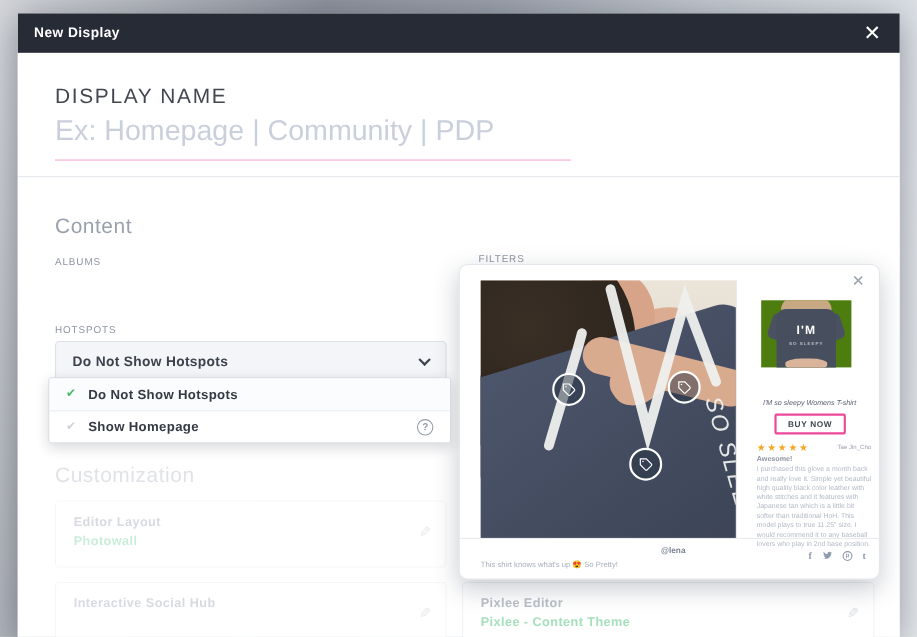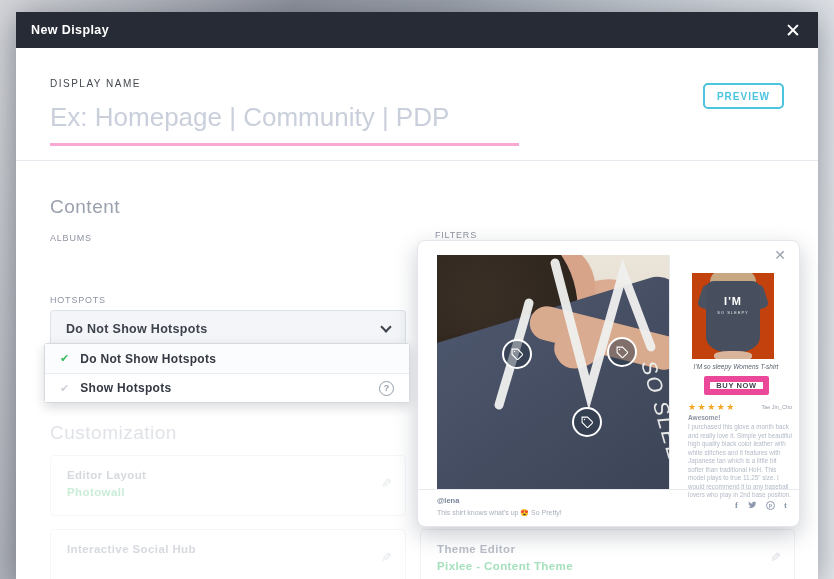--- a/index.html
+++ b/index.html
@@ -13,24 +13,24 @@
     position:absolute; left:16px; top:12px; width:802px; height:567px;
     background:#ffffff; box-shadow:0 6px 30px rgba(25,30,45,.4); overflow:hidden;
   }
   .modal-header {
     position:absolute; left:0; top:0; width:802px; height:36px; background:#272b36;
     display:flex; align-items:center; padding:0 15px;
   }
   .modal-title { color:#ffffff; font-size:12.5px; font-weight:bold; letter-spacing:.4px; }
   .modal-close { margin-left:auto; color:#ffffff; font-size:19px; font-weight:100; cursor:pointer; line-height:1; padding:0 2px; }
 
-  .dn-label { position:absolute; left:34px; top:66px; font-size:10px; letter-spacing:1.5px; color:#42474f; }
+  .dn-label { position:absolute; left:34px; top:66px; font-size:19px; letter-spacing:1.5px; color:#42474f; }
   .dn-input {
     position:absolute; left:34px; top:86px; width:469px; height:48px;
-    border:none; border-bottom:3px solid #f9a8d4; outline:none;
+    border:none; border-bottom:1px solid #f9a8d4; outline:none;
     font-family:"Liberation Sans",sans-serif; font-size:26px; color:#555a66; background:transparent; padding:0 0 6px 0;
   }
   .dn-input::placeholder { color:#c9cfdb; opacity:1; }
   .preview-btn {
     position:absolute; left:687px; top:71px; width:81px; height:26px;
     border:2px solid #4cc4dd; border-radius:5px; background:#fff; color:#4cc4dd;
     font-size:10px; font-weight:bold; letter-spacing:1px;
     display:flex; align-items:center; justify-content:center; cursor:pointer;
   }
   .section-divider { position:absolute; left:0; top:148px; width:802px; border-top:1px solid #e6e9ee; }
@@ -105,103 +105,102 @@
   .ph-svg { position:absolute; left:0; top:0; }
   .hotspot {
     position:absolute; width:30px; height:30px; border-radius:50%;
     border:2px solid #ffffff; background:rgba(40,52,70,.5);
     display:flex; align-items:center; justify-content:center; cursor:pointer;
   }
   .hs-1 { left:65px; top:84px; } .hs-2 { left:170px; top:82px; } .hs-3 { left:135px; top:152px; }
 
   .popup-panel { position:absolute; left:251px; top:14px; width:132px; height:234px; border-left:1px solid #e8eaee; }
   .popup-close { position:absolute; right:13px; top:6px; font-size:14px; color:#9aa2ae; cursor:pointer; z-index:6; }
-  .thumb { position:absolute; left:22px; top:18px; width:82px; height:86px; background:#c2410c; overflow:hidden; }
+  .thumb { position:absolute; left:22px; top:18px; width:82px; height:61px; background:#4d7c0f; overflow:hidden; }
   .pt { position:absolute; }
   .pt-hair { left:18px; top:-6px; width:46px; height:28px; background:#c7a882; border-radius:50%; }
   .pt-dress { left:14px; top:8px; width:54px; height:72px; background:#474e5d; border-radius:8px 8px 45% 45% / 8px 8px 22% 22%; }
   .pt-sleeve-l { left:8px; top:12px; width:14px; height:24px; background:#4a5262; transform:rotate(18deg); border-radius:5px; }
   .pt-sleeve-r { left:60px; top:12px; width:14px; height:24px; background:#4a5262; transform:rotate(-18deg); border-radius:5px; }
   .pt-legs { left:22px; bottom:-2px; width:38px; height:10px; background:#d9b49a; border-radius:40%; }
   .pt-t1 { left:0; top:22px; width:82px; text-align:center; color:#fff; font-size:11px; letter-spacing:1px; font-weight:bold; }
   .pt-t2 { left:0; top:37px; width:82px; text-align:center; color:#e8e9ec; font-size:4px; letter-spacing:1px; }
   .prod-name { position:absolute; left:0; top:108px; width:132px; text-align:center; font-size:6.5px; font-style:italic; color:#5a6170; }
   .buy-btn {
     position:absolute; left:34px; top:121px; width:65px; height:19px;
-    border:6px solid #ec4899; border-radius:2px; background:#fff; color:#3e4450;
+    border:2px solid #ec4899; border-radius:2px; background:#fff; color:#3e4450;
     font-size:7.5px; font-weight:bold; letter-spacing:.6px;
     display:flex; align-items:center; justify-content:center; cursor:pointer;
   }
   .stars-row { position:absolute; left:18px; top:147px; width:104px; display:flex; align-items:center; }
   .stars { color:#f5a623; font-size:9px; letter-spacing:1.5px; }
   .reviewer { margin-left:auto; font-size:5.5px; color:#9aa1ad; }
   .review-title { position:absolute; left:18px; top:159px; font-size:6.5px; color:#8d95a4; font-weight:bold; }
   .review-text { position:absolute; left:18px; top:168px; width:104px; font-size:6.3px; line-height:1.35; color:#b3bac6; }
 
   .popup-footer { position:absolute; left:0; top:248px; width:383px; height:38px; border-top:1px solid #e8eaee; padding:6px 14px 0 19px; }
-  .pf-user { font-size:7.5px; font-weight:bold; color:#7a8496; }
+  .pf-user { font-size:7.5px; font-weight:bold; color:#7a8496;text-align:center; }
   .pf-caption { font-size:7px; color:#a8afbc; margin-top:4px; }
   .pf-social { position:absolute; right:14px; top:10px; display:flex; gap:9px; align-items:center; }
   .soc { color:#8d99ad; font-size:9px; font-weight:bold; font-family:"Liberation Serif",serif; cursor:pointer; line-height:1; }
   .soc-circle { width:9px; height:9px; border:1px solid #8d99ad; border-radius:50%; font-size:5.5px; font-family:"Liberation Sans",sans-serif; display:flex; align-items:center; justify-content:center; }
 </style>
 </head>
 <body>
 
 <div class="modal">
 
   <div class="modal-header">
     <span class="modal-title">New Display</span>
     <span class="modal-close">✕</span>
   </div>
 
   <div class="dn-label">DISPLAY NAME</div>
   <input class="dn-input" type="text" placeholder="Ex: Homepage | Community | PDP" style="">
-  <div class="preview-btn">PREVIEW</div>
   <div class="section-divider"></div>
 
   <div class="content-heading">Content</div>
 
   <div class="field-label lbl-albums">ALBUMS</div>
 
   <div class="field-label lbl-hotspots">HOTSPOTS</div>
   <div class="select-box sel-hotspots">
     <span class="sel-text">Do Not Show Hotspots</span>
     <span class="chevron"></span>
   </div>
 
   <div class="dropdown-menu">
     <div class="menu-row">
       <span class="check check-on">✔</span>
       <span class="row-label">Do Not Show Hotspots</span>
     </div>
     <div class="menu-row">
       <span class="check check-off">✔</span>
-      <span class="row-label">Show Hotspots</span>
+      <span class="row-label">Show Homepage</span>
       <span class="help-icon">?</span>
     </div>
   </div>
 
   <div class="field-label lbl-filters">FILTERS</div>
 
   <div class="fade-left">
     <div class="custom-heading">Customization</div>
     <div class="card card-a">
       <span class="card-title">Editor Layout</span>
       <span class="card-value">Photowall</span>
       <span class="pencil">✎</span>
     </div>
     <div class="card card-b">
       <span class="card-title">Interactive Social Hub</span>
       <span class="pencil">✎</span>
     </div>
   </div>
 
   <div class="card card-c">
-    <span class="card-title">Theme Editor</span>
+    <span class="card-title">Pixlee Editor</span>
     <span class="card-value">Pixlee - Content Theme</span>
     <span class="pencil">✎</span>
   </div>
 
   <div class="popup">
 
     <div class="popup-photo">
       <div class="ph ph-bed"></div>
       <div class="ph ph-sheet1"></div>
       <div class="ph ph-sheet2"></div>

